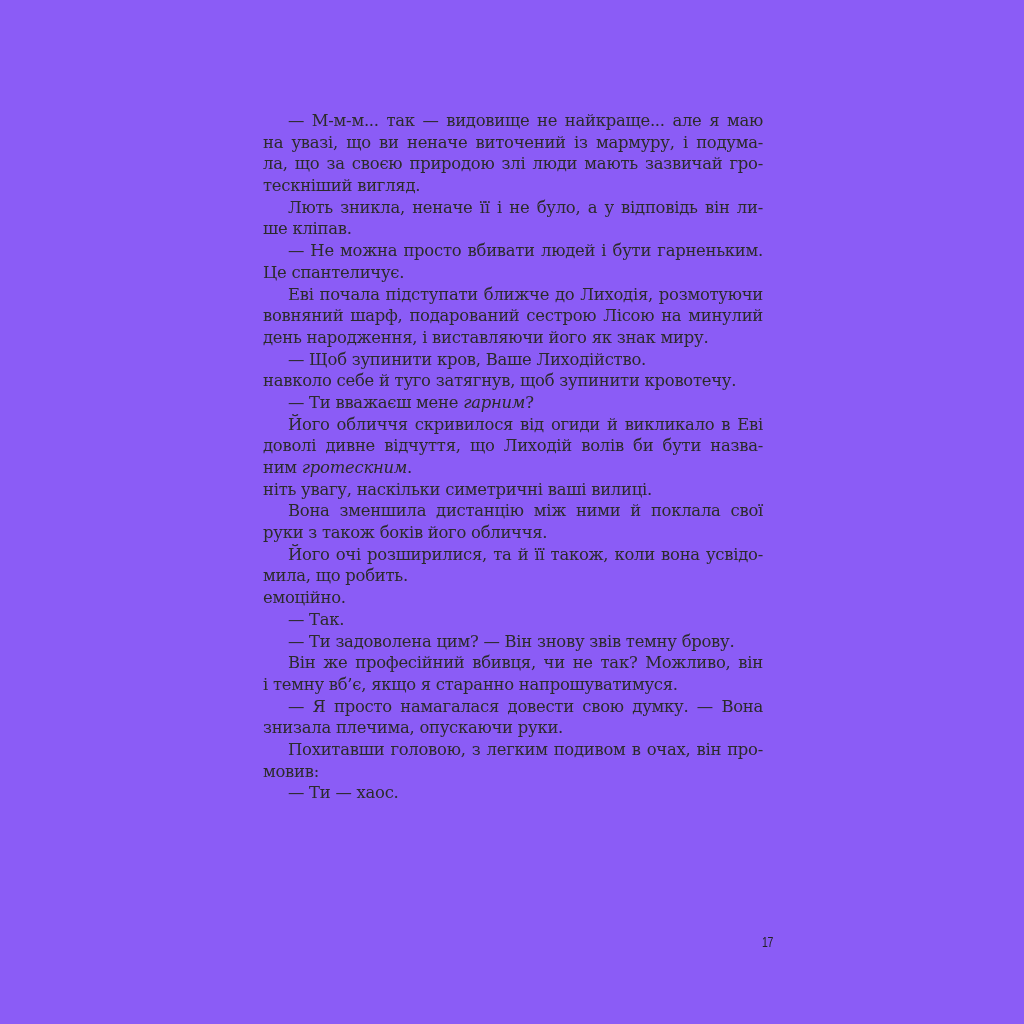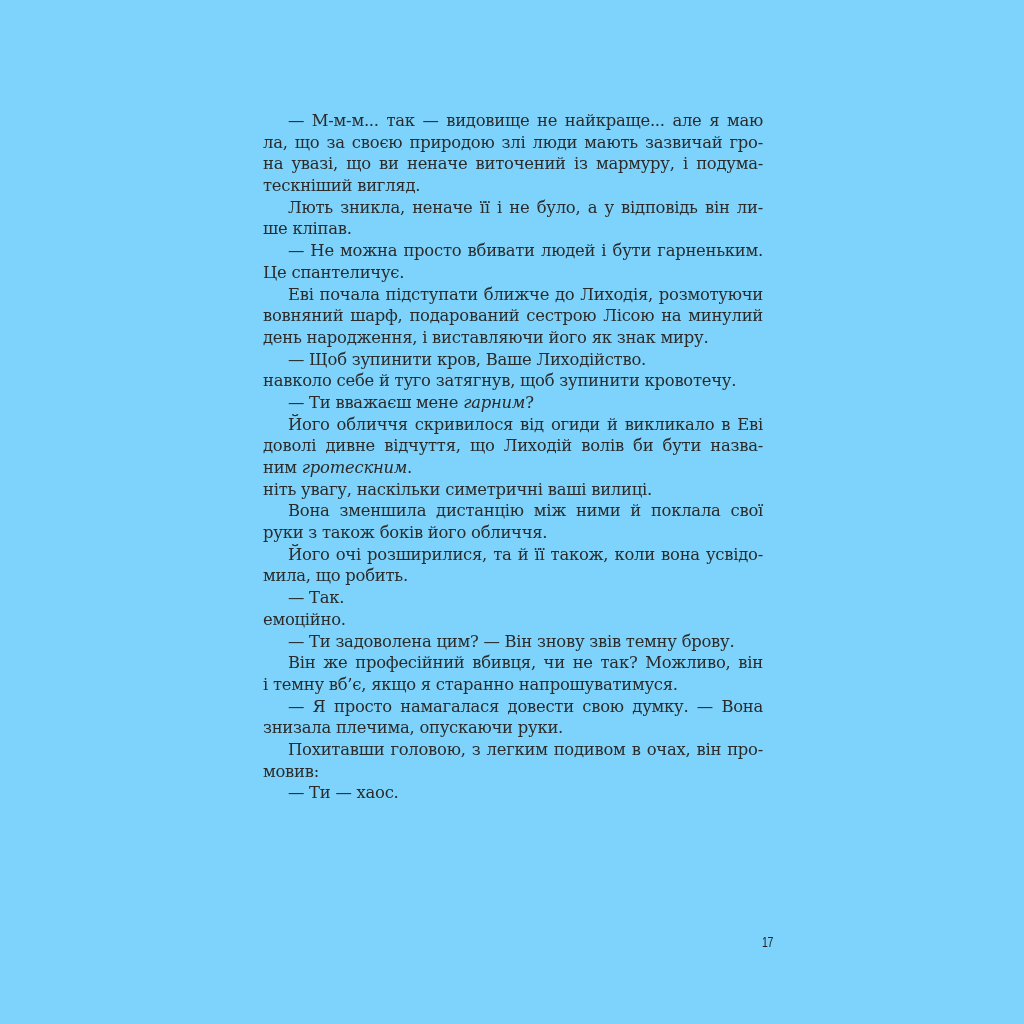--- a/index.html
+++ b/index.html
@@ -11,21 +11,21 @@
       width: 1024px;
       height: 1024px;
       position: relative;
       overflow: hidden;
       color: #2a2a2a;
     }
     .page {
       position: absolute;
       left: 0; top: 0;
       width: 1024px; height: 1024px;
-      background: #7dd3fc;
+      background: #8b5cf6;
     }
     .text-block {
       position: absolute;
       left: 263px;
       top: 110px;
       width: 500px;
       font-family: "DejaVu Serif", "Liberation Serif", serif;
       font-size: 16.4px;
       line-height: 21.7px;
       letter-spacing: -0.25px;
@@ -59,43 +59,43 @@
       color: #222222;
       letter-spacing: -0.5px;
     }
   </style>
 </head>
 <body>
 
 <div class="page">
   <div class="text-block">
     <span class="line indent">— М-м-м... так — видовище не найкраще... але я маю</span>
+    <span class="line">на увазі, що ви неначе виточений із мармуру, і подума-</span>
     <span class="line">ла, що за своєю природою злі люди мають зазвичай гро-</span>
-    <span class="line">на увазі, що ви неначе виточений із мармуру, і подума-</span>
     <span class="line last">тескніший вигляд.</span>
     <span class="line indent">Лють зникла, неначе її і не було, а у відповідь він ли-</span>
     <span class="line last">ше кліпав.</span>
     <span class="line indent">— Не можна просто вбивати людей і бути гарненьким.</span>
     <span class="line last">Це спантеличує.</span>
     <span class="line indent">Еві почала підступати ближче до Лиходія, розмотуючи</span>
     <span class="line">вовняний шарф, подарований сестрою Лісою на минулий</span>
     <span class="line last">день народження, і виставляючи його як знак миру.</span>
     <span class="line indent last">— Щоб зупинити кров, Ваше Лиходійство.</span>
     <span class="line last">навколо себе й туго затягнув, щоб зупинити кровотечу.</span>
     <span class="line indent last"><span>— Ти вважаєш мене </span><em>гарним</em><span>?</span></span>
     <span class="line indent">Його обличчя скривилося від огиди й викликало в Еві</span>
     <span class="line">доволі дивне відчуття, що Лиходій волів би бути назва-</span>
     <span class="line last"><span>ним </span><em>гротескним</em><span>.</span></span>
     <span class="line last">ніть увагу, наскільки симетричні ваші вилиці.</span>
     <span class="line indent">Вона зменшила дистанцію між ними й поклала свої</span>
     <span class="line last">руки з також боків його обличчя.</span>
     <span class="line indent">Його очі розширилися, та й її також, коли вона усвідо-</span>
     <span class="line last">мила, що робить.</span>
+    <span class="line last">емоційно.</span>
     <span class="line indent last">— Так.</span>
-    <span class="line last">емоційно.</span>
     <span class="line indent last">— Ти задоволена цим? — Він знову звів темну брову.</span>
     <span class="line indent">Він же професійний вбивця, чи не так? Можливо, він</span>
     <span class="line last">і темну вб’є, якщо я старанно напрошуватимуся.</span>
     <span class="line indent">— Я просто намагалася довести свою думку. — Вона</span>
     <span class="line last">знизала плечима, опускаючи руки.</span>
     <span class="line indent">Похитавши головою, з легким подивом в очах, він про-</span>
     <span class="line last">мовив:</span>
     <span class="line indent last">— Ти — хаос.</span>
   </div>
 

